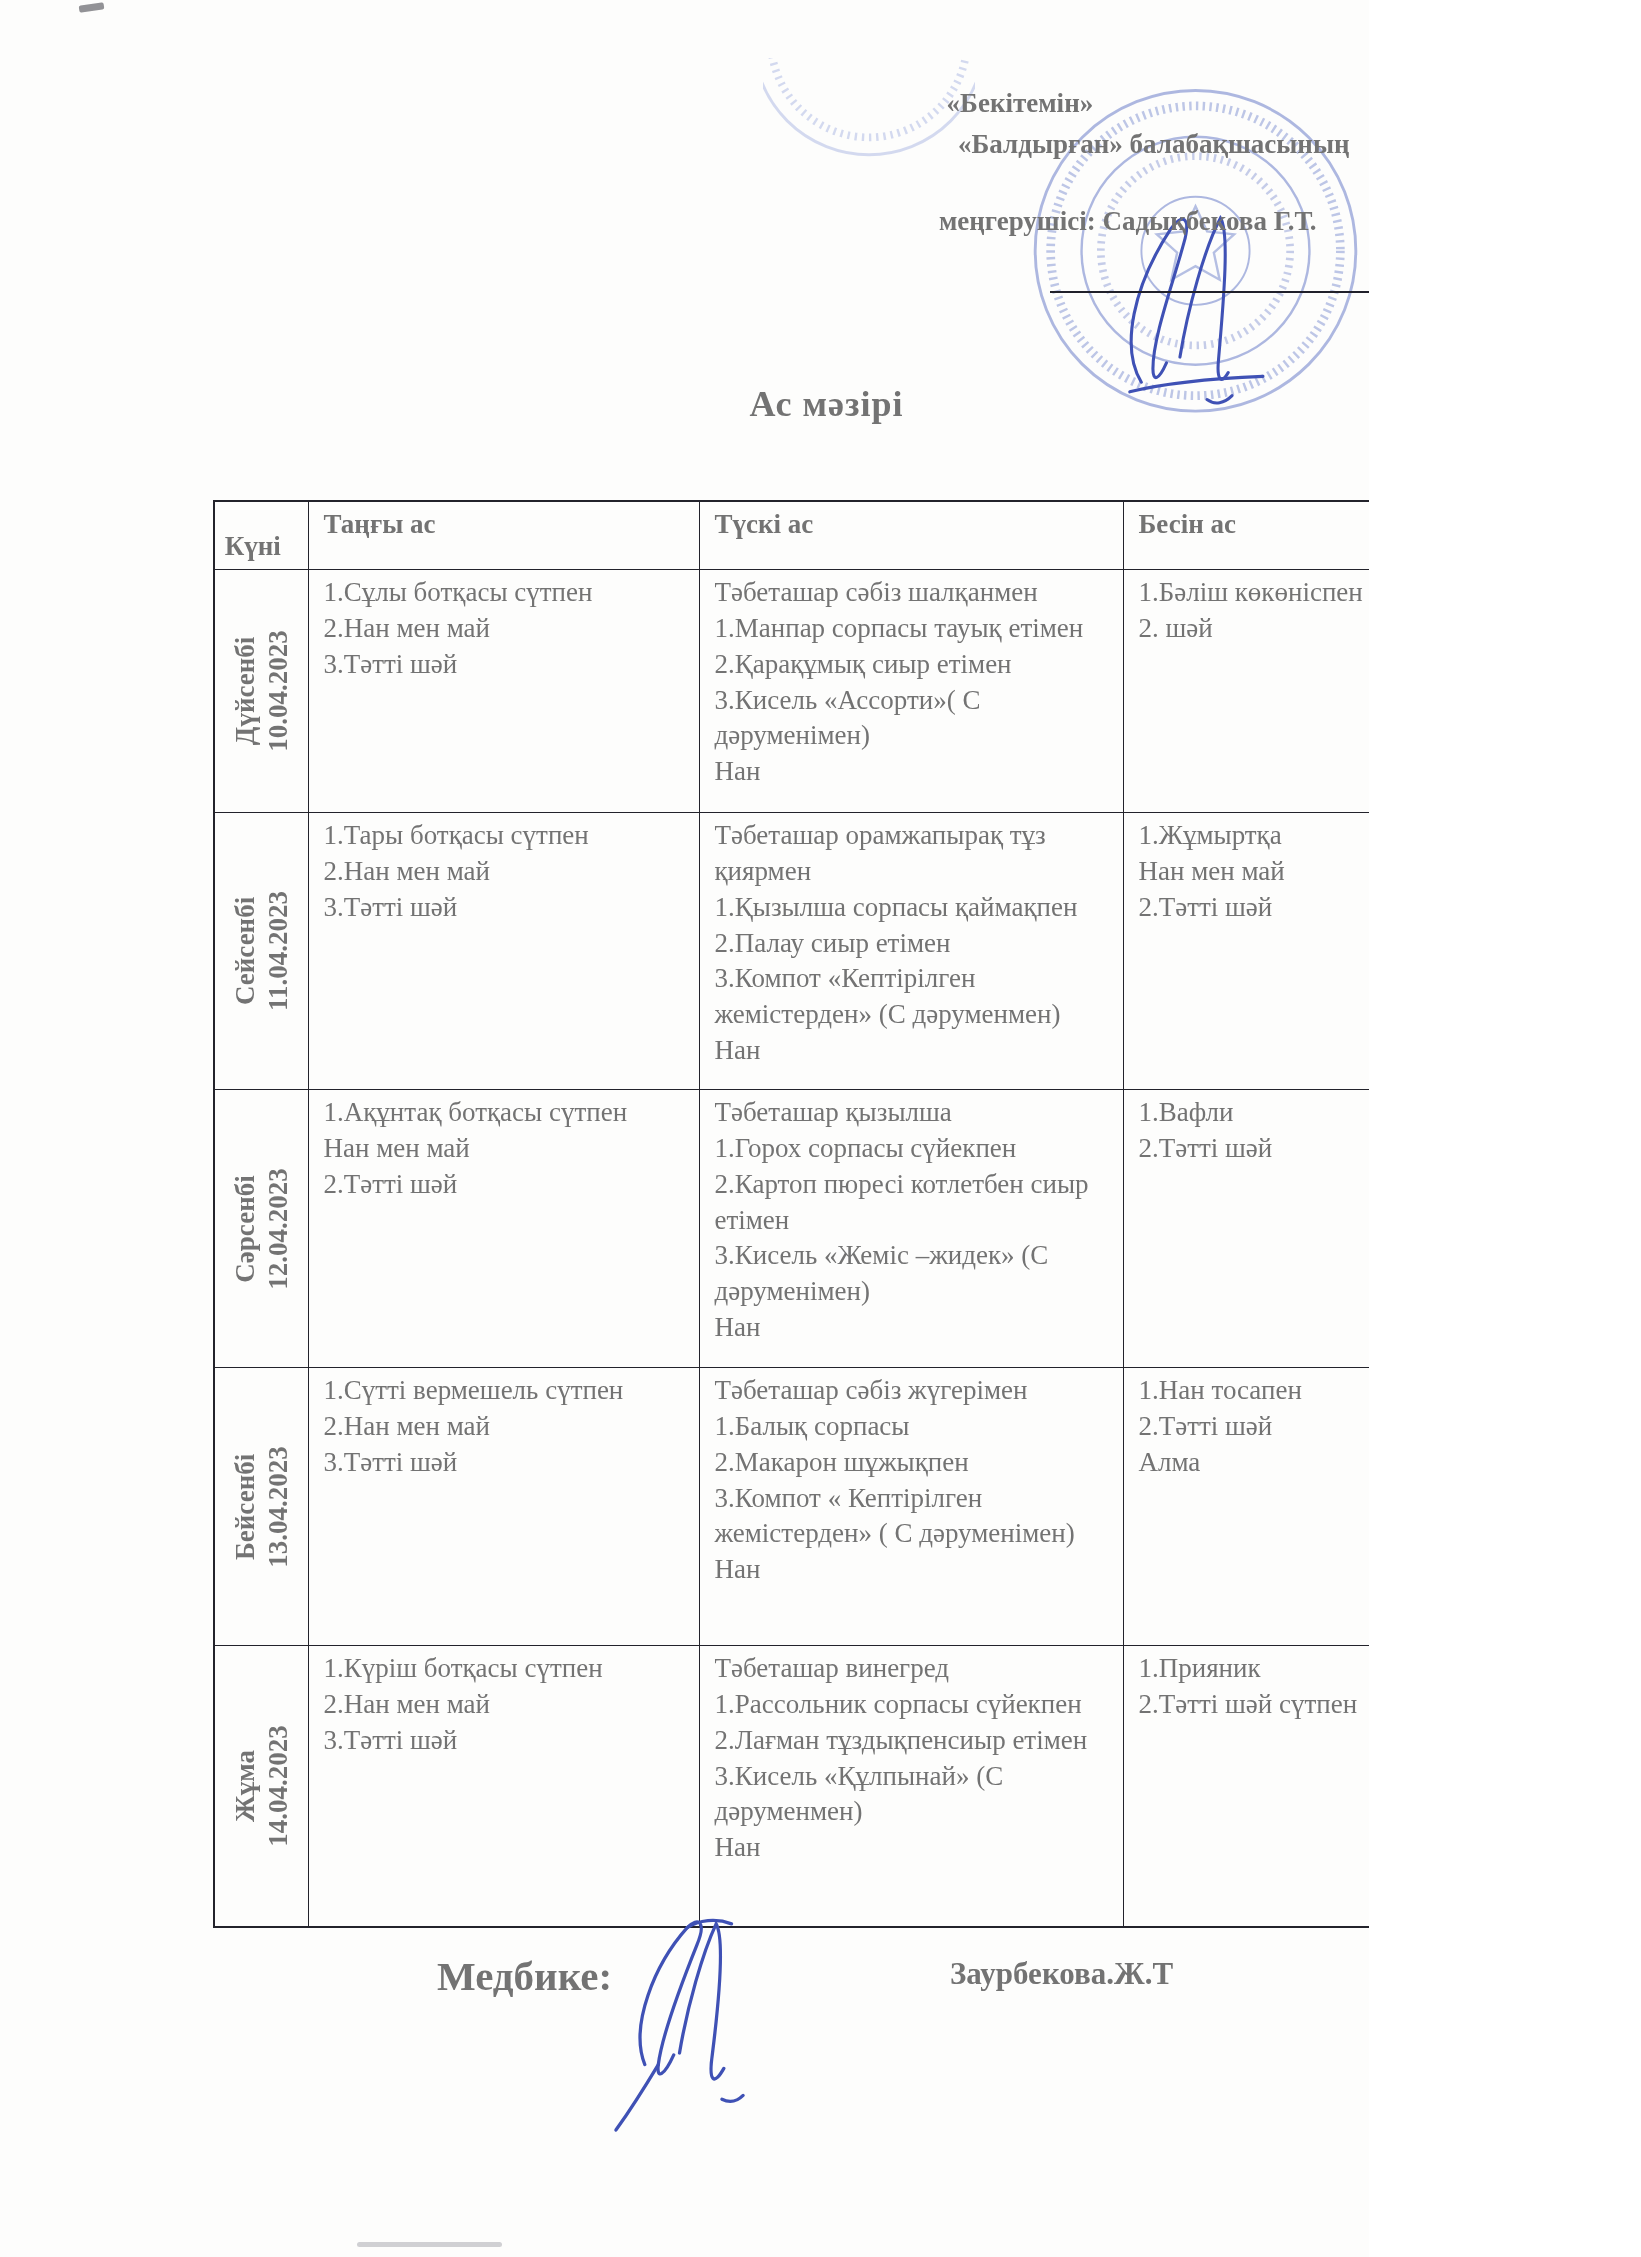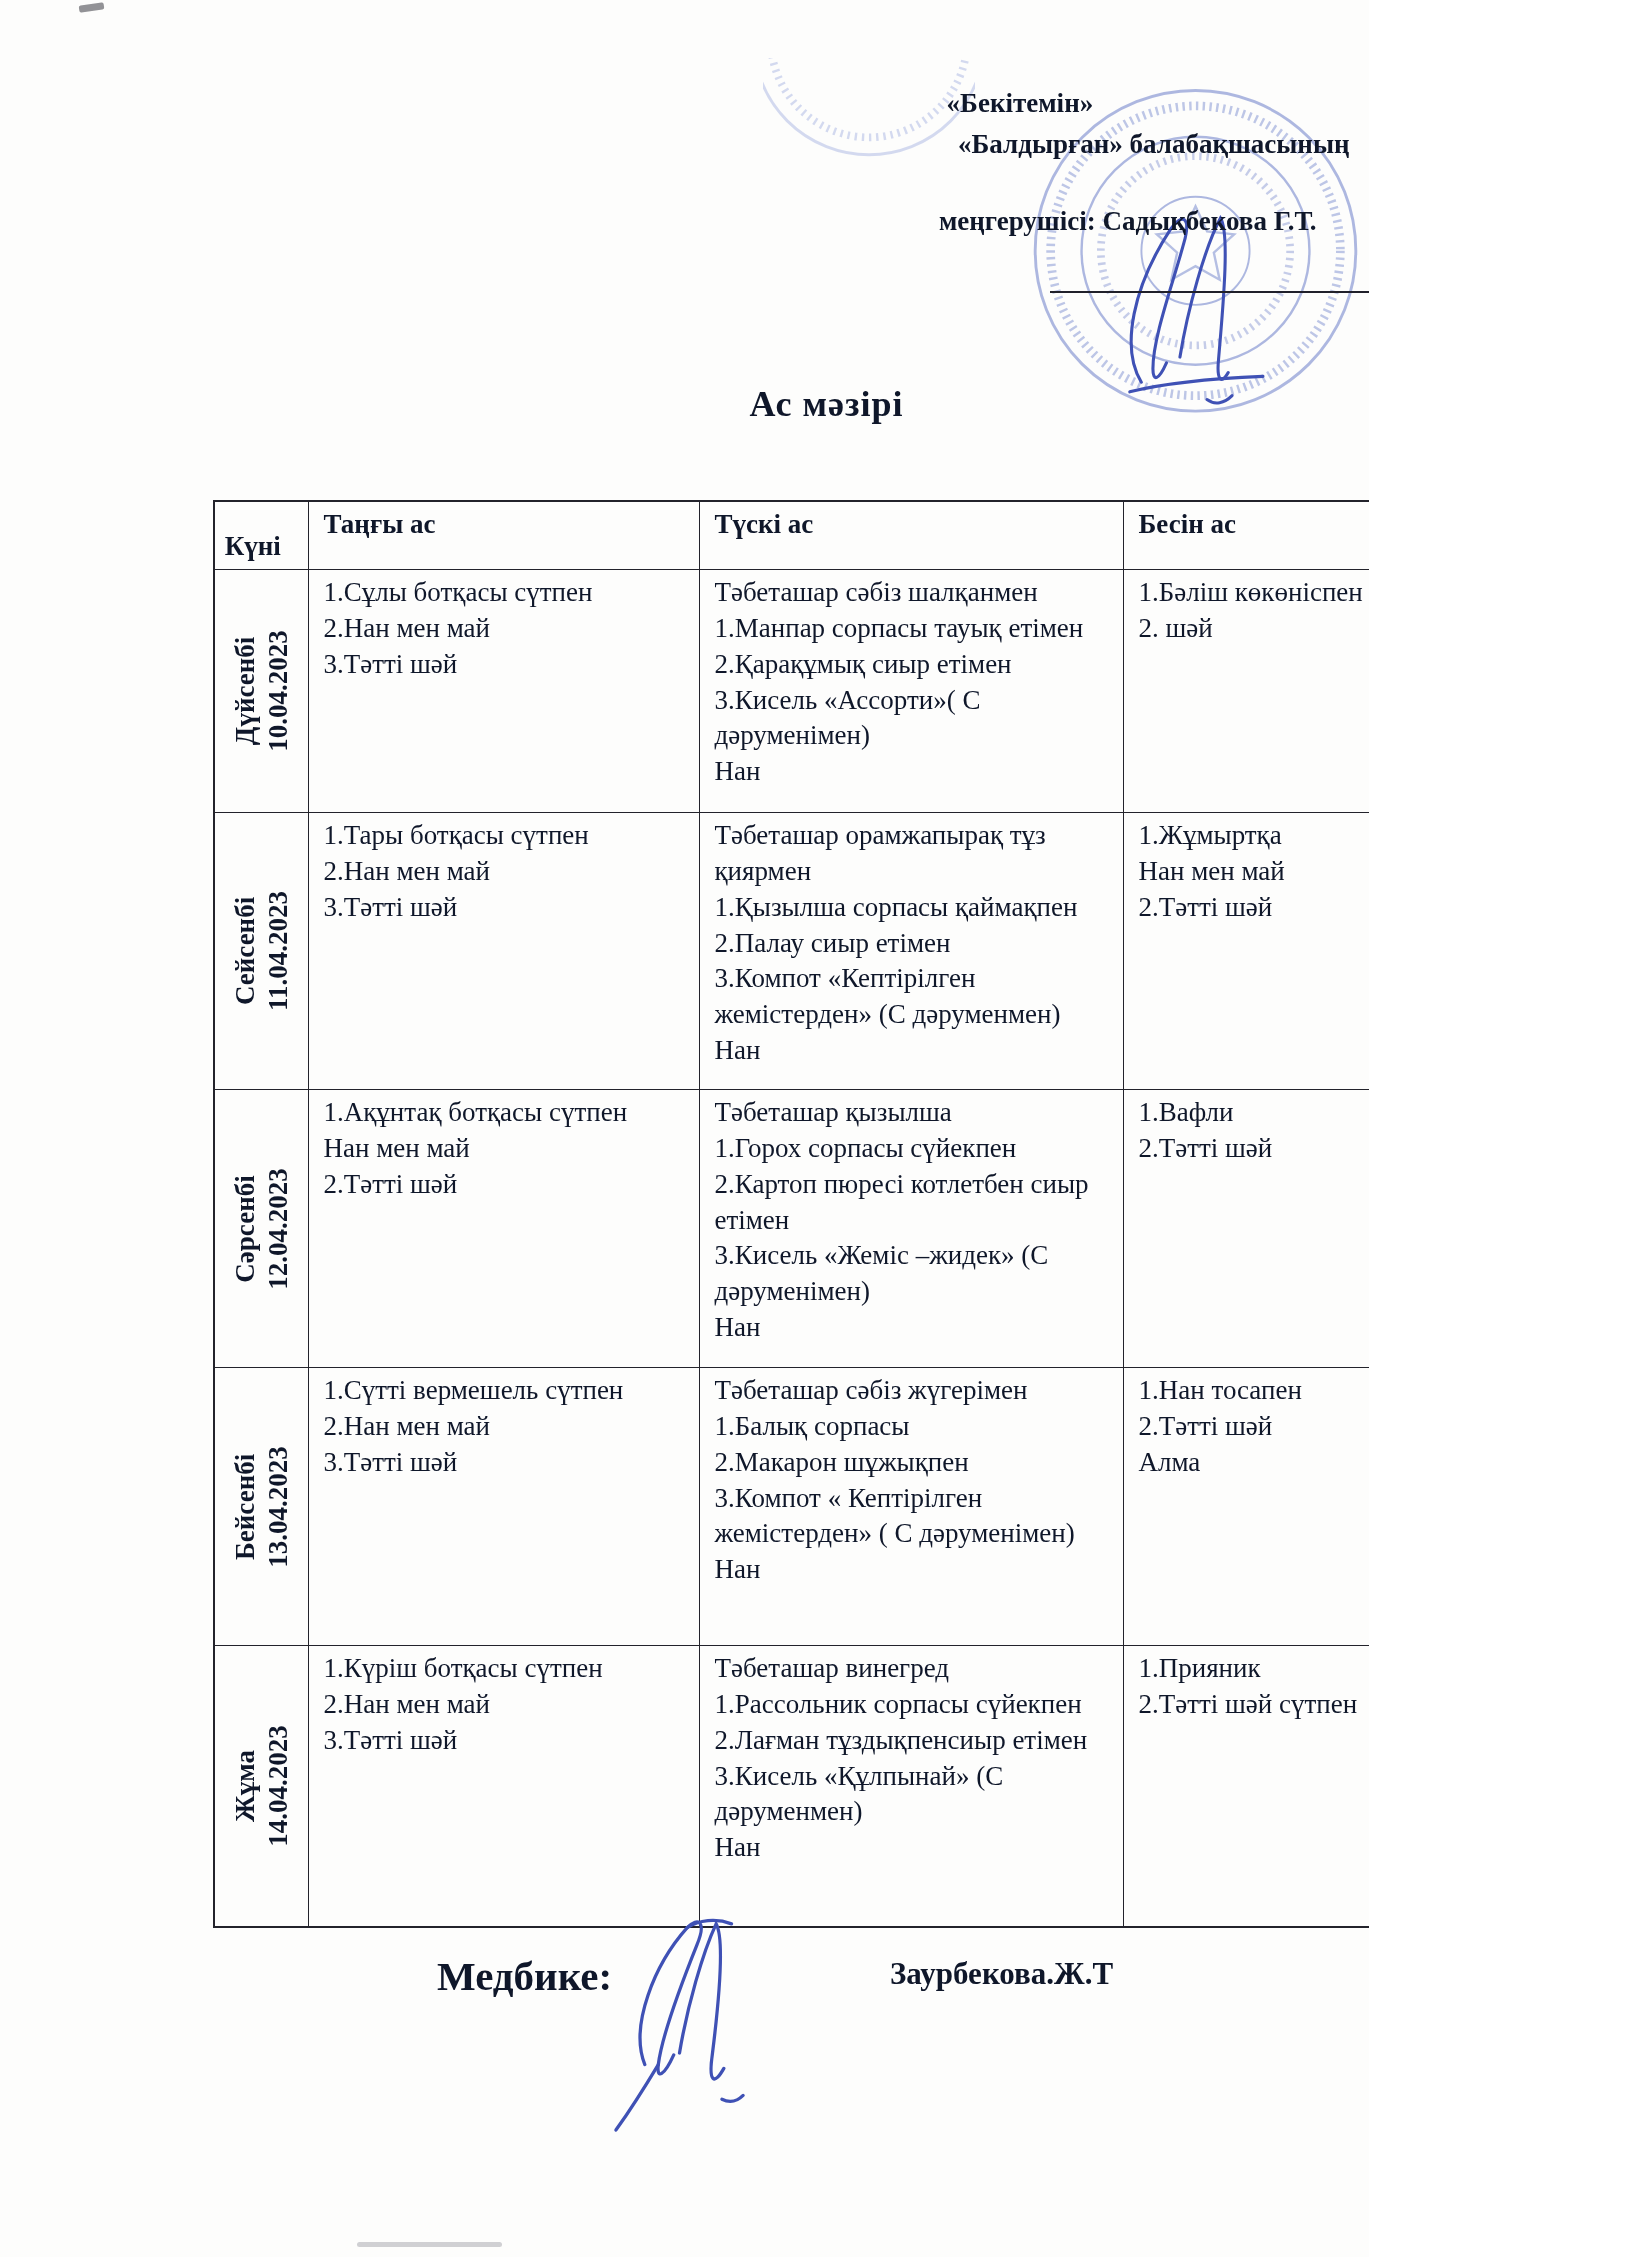--- a/index.html
+++ b/index.html
@@ -1,20 +1,20 @@
 <!DOCTYPE html>
 <html><head>
 <meta charset="utf-8">
 <style>
   html,body { margin:0; padding:0; background:#ffffff; }
   .page {
     position:relative; width:1369px; height:2257px;
     background:#fdfdfc; overflow:hidden;
     font-family:"Liberation Serif","DejaVu Serif",serif;
-    color:#0f172a;
+    color:#737373;
   }
   
   .scan-mark-tl { position:absolute; left:79px; top:3.9px; width:25px; height:6.8px; background:#3a3a42; opacity:.55; border-radius:1.9px; transform:rotate(-8deg); }
   .scan-mark-tr { position:absolute; left:1582px; top:0; width:39px; height:8.7px; background:#4a4a52; opacity:.4; transform:rotate(6deg); }
   .scan-mark-b  { position:absolute; left:357px; top:2242px; width:145px; height:4.8px; background:#9a9aa2; opacity:.45; border-radius:2.9px; }
 
   
   .approval { position:absolute; left:935px; top:83px; width:521px; font-weight:bold; font-size:27px; line-height:1.52; z-index:3; }
   .approval .l1 { padding-left:11.6px; }
   .approval .l2 { padding-left:23px; }
@@ -48,21 +48,21 @@
   .cell.c1 { border-left:none; }
   .cell.r0 { border-top:none; }
   .hdr { font-weight:bold; }
   .hdr-day { display:flex; align-items:flex-end; padding:0 0 3.9px 9.7px; }
   .hdr-lunch { text-align:left; }
   .day-cell { display:flex; align-items:center; justify-content:center; padding:0; }
   .day-rot { transform:rotate(-90deg); font-weight:bold; font-size:27px; line-height:1.22; text-align:center; white-space:nowrap; }
 
   
   .medbike { position:absolute; left:437px; top:1952px; font-size:41px; font-weight:bold; }
-  .nurse-name { position:absolute; left:890px; top:1956px; font-size:31px; font-weight:bold; }
+  .nurse-name { position:absolute; left:950px; top:1956px; font-size:31px; font-weight:bold; }
 </style>
 </head>
 <body>
 
 <div class="page">
 
   <div class="scan-mark-tl"></div>
   <div class="scan-mark-tr"></div>
   <div class="scan-mark-b"></div>
 

